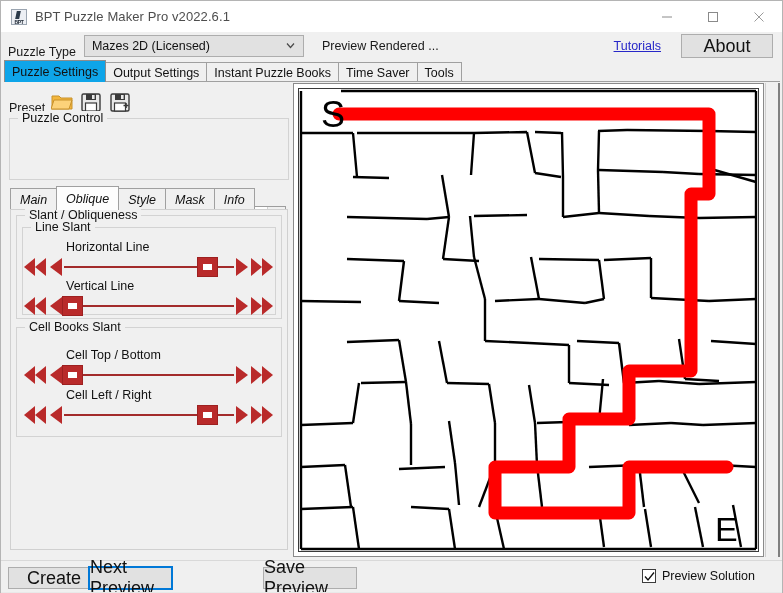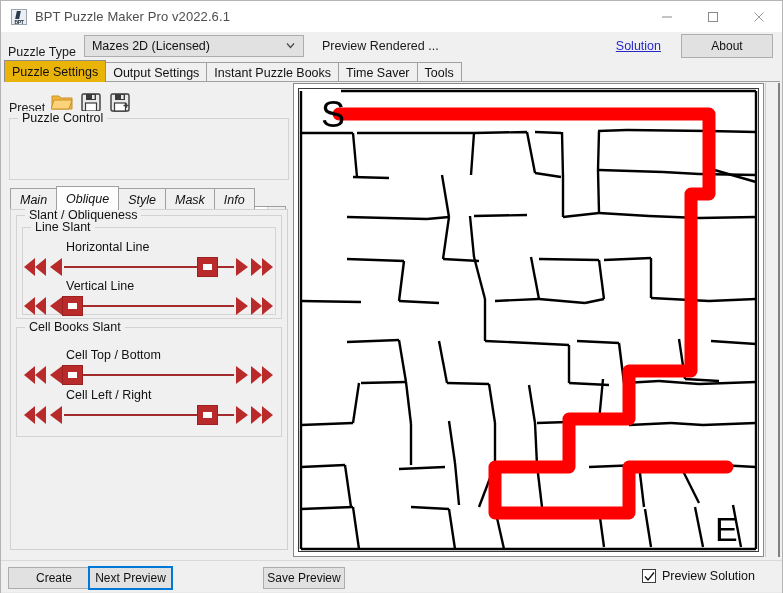--- a/index.html
+++ b/index.html
@@ -82,42 +82,42 @@
   .combo .caret svg { display: block; }
   #ptype-combo { width: 220px; margin-left: 8px; }
   #preview-status { margin-left: 18px; font-size: 12.5px; color: #1a1a1a; }
   .link {
     margin-left: auto; font-size: 12.5px; color: #2727c8;
     text-decoration: underline; cursor: pointer;
   }
   .btn {
     background: #e1e1e1; border: 1px solid #adadad;
     box-sizing: border-box;
-    font-size: 12px; color: #111;
+    font-size: 18px; color: #111;
     display: flex; align-items: center; justify-content: center;
     cursor: default;
   }
   #about-btn { width: 92px; height: 24px; margin-left: 20px; margin-right: 9px; }
 
   
   .maintabs {
     position: absolute; top: 60px; left: 3px; width: 776px; height: 21px;
     display: flex; align-items: flex-end;
   }
   .mtab {
     height: 20px; padding: 0 7px;
     font-size: 12.5px; color: #111;
     display: flex; align-items: center;
     border: 1px solid #a0a0a0; border-bottom: none;
     background: #f0f0f0;
     box-sizing: border-box;
     margin-right: -1px;
   }
   .mtab.active {
-    background: #eab308; height: 22px; font-weight: normal;
+    background: #0ea5e9; height: 22px; font-weight: normal;
     border-color: #8d8d8d; position: relative; z-index: 3;
   }
   .tabline {
     position: absolute; top: 80px; left: 3px; width: 776px; height: 1px;
     background: #a0a0a0;
   }
 
   
   .leftpanel {
     position: absolute; top: 81px; left: 3px; width: 287px; height: 475px;
@@ -270,21 +270,21 @@
   #bottombar {
     position: absolute; left: 0; top: 559px; width: 781px; height: 32px;
     background: #f0f0f0;
     border-top: 1px solid #d9d9d9;
   }
   #create-btn { position: absolute; top: 6px; left: 7px; width: 92px; height: 22px; }
   #nextprev-btn {
     position: absolute; top: 5px; left: 87px; width: 85px; height: 24px;
     border: 2px solid #0078d7; background: #e1e1e1;
   }
-  #saveprev-btn { position: absolute; top: 6px; left: 262px; width: 82px; height: 22px; }
+  #saveprev-btn { position: absolute; top: 6px; left: 262px; width: 94px; height: 22px; }
   #prevsol-wrap {
     position: absolute; top: 8px; right: 27px;
     display: flex; align-items: center;
   }
   .chk {
     width: 14px; height: 14px; background: #fff;
     border: 1px solid #3c3c3c; box-sizing: border-box;
     margin-right: 6px; position: relative;
   }
   .chk svg { position: absolute; left: 1px; top: 1px; }
@@ -326,21 +326,21 @@
     <span class="lbl" id="ptype-label">Puzzle Type</span>
     <div class="combo" id="ptype-combo">
       <span>Mazes 2D (Licensed)</span>
       <span class="caret">
         <svg width="9" height="9" viewBox="0 0 9 9">
             <polyline points="1,2.5 4.5,6.5 8,2.5" fill="none" stroke="#4a4a4a" stroke-width="1.2"></polyline>
           </svg>
       </span>
     </div>
     <span id="preview-status">Preview Rendered ...</span>
-    <span class="link">Solution</span>
+    <span class="link">Tutorials</span>
     <div class="btn" id="about-btn">About</div>
   </div>
 
   <div class="maintabs">
     <div class="mtab active">Puzzle Settings</div>
     <div class="mtab">Output Settings</div>
     <div class="mtab">Instant Puzzle Books</div>
     <div class="mtab">Time Saver</div>
     <div class="mtab">Tools</div>
   </div>

